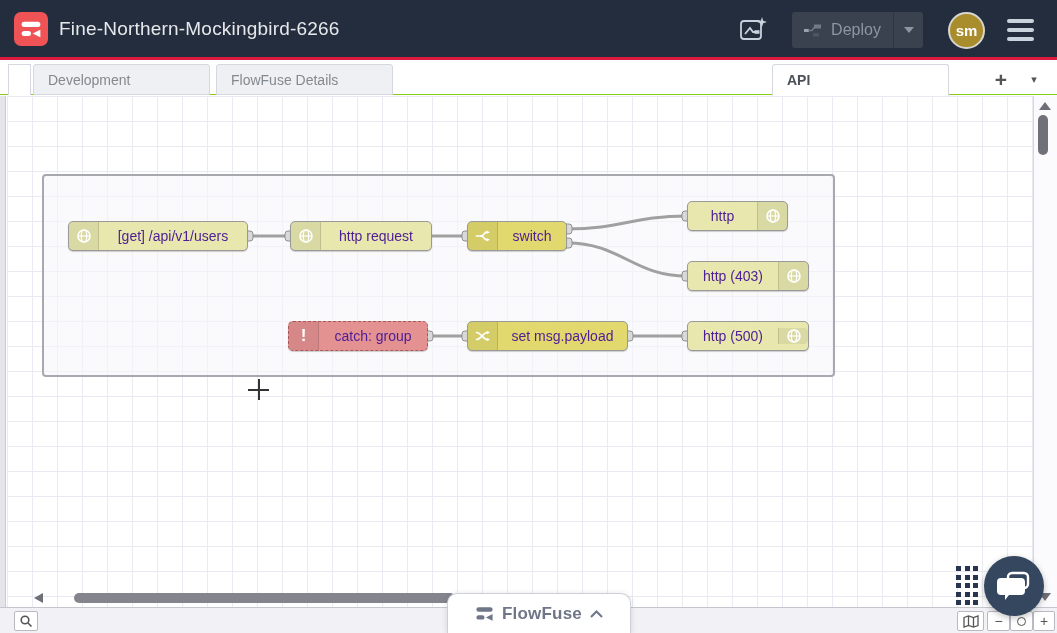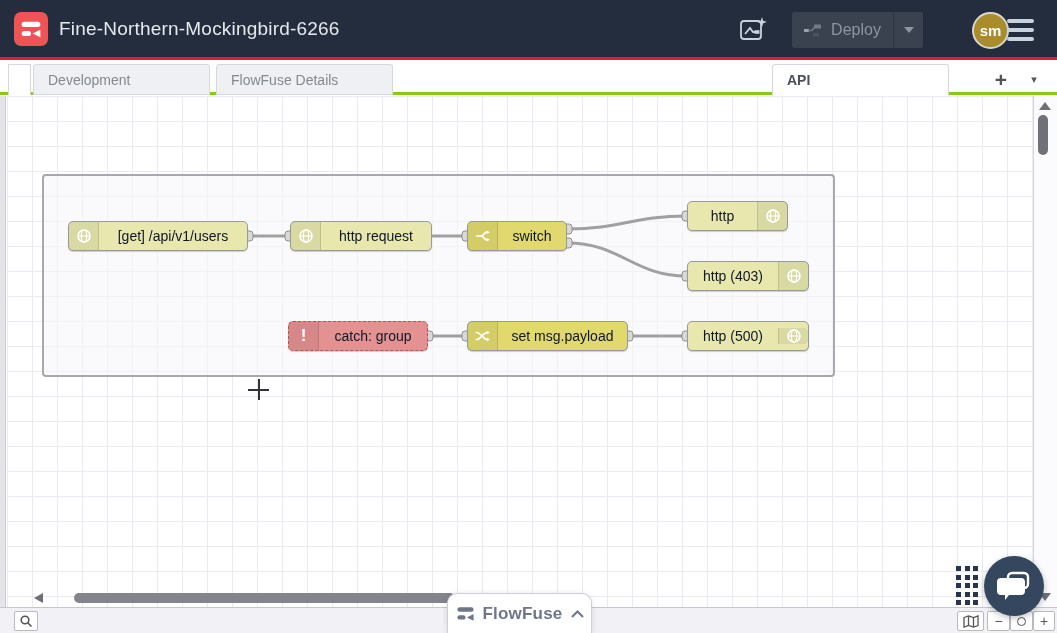--- a/index.html
+++ b/index.html
@@ -14,28 +14,28 @@
           display:flex; align-items:center; justify-content:center; }
   #title { position:absolute; left:59px; top:0; height:57px; display:flex; align-items:center;
            color:#e6e8eb; font-size:19px; letter-spacing:.2px; }
   #ai-btn { position:absolute; left:735px; top:13px; width:36px; height:34px; display:flex; align-items:center; justify-content:center; cursor:pointer;}
   #deploy-btn { position:absolute; left:792px; top:12px; width:131px; height:36px; background:#3a4250; border-radius:3px;
                 display:flex; align-items:center; color:#8d95a0; }
   #deploy-btn .dep-main { flex:1; display:flex; align-items:center; justify-content:center; gap:9px; height:100%; }
   #deploy-btn .dep-label { font-size:16px; }
   #deploy-btn .dep-caret { width:30px; height:100%; border-left:1px solid #2e3644; display:flex; align-items:center; justify-content:center; }
   .caret-down { width:0; height:0; border-left:5px solid transparent; border-right:5px solid transparent; border-top:6px solid #8d95a0; }
-  #avatar { position:absolute; left:972px; top:12px; width:37px; height:37px; border-radius:50%; background:#a98c2b;
+  #avatar { position:absolute; left:948px; top:12px; width:37px; height:37px; border-radius:50%; background:#a98c2b;
             border:2px solid #d6d6cf; color:#fff; font-weight:bold; font-size:15px;
             display:flex; align-items:center; justify-content:center; }
   #hamburger { position:absolute; left:1007px; top:19px; width:27px; height:22px; display:flex; flex-direction:column; justify-content:space-between; cursor:pointer;}
   #hamburger span { display:block; width:27px; height:4px; border-radius:2px; background:#c9d3de; }
 
   
-  #tabbar { position:absolute; left:0; top:60px; width:1057px; height:35px; background:#fff; border-bottom:3px solid #84cc16; }
+  #tabbar { position:absolute; left:0; top:60px; width:1057px; height:35px; background:#fff; border-bottom:1px solid #84cc16; }
   .tab { position:absolute; top:4px; height:31px; width:177px; background:#eef0f4; border:1px solid #d6d8e0;
          border-radius:3px 3px 0 0; display:flex; align-items:center; padding-left:14px;
          color:#84898f; font-size:14px; cursor:pointer; }
   .tab.active { background:#fff; border-bottom:1px solid #fff; height:32px; color:#4c5158; font-weight:bold; z-index:2; }
   #tab-lead { position:absolute; left:8px; top:4px; width:23px; height:31px; background:#fff; border:1px solid #d6d8e0; border-bottom:none; }
   #tab-add { position:absolute; left:985px; top:4px; width:32px; height:31px; display:flex; align-items:center; justify-content:center;
              color:#555; font-size:21px; font-weight:bold; cursor:pointer; }
   #tab-menu { position:absolute; left:1021px; top:4px; width:26px; height:31px; display:flex; align-items:center; justify-content:center;
               color:#555; font-size:11px; cursor:pointer; }
 
@@ -46,21 +46,21 @@
             background-size:25px 25px; }
   #group-box { position:absolute; left:42px; top:174px; width:793px; height:203px; border:2px solid #a8a8b0; border-radius:4px;
                background:rgba(246,246,250,.6); z-index:1; }
   #wires { position:absolute; left:0; top:0; width:1057px; height:633px; z-index:2; pointer-events:none; }
 
   .node { position:absolute; height:30px; border:1px solid #999; border-radius:5px; display:flex; align-items:stretch;
           z-index:4; box-shadow:0 1px 1px rgba(0,0,0,.18); cursor:pointer; }
   .node .nicon { width:30px; display:flex; align-items:center; justify-content:center; background:rgba(0,0,0,.06); }
   .node .nicon.left  { border-right:1px solid rgba(0,0,0,.12); border-radius:4px 0 0 4px; }
   .node .nicon.right { border-left:1px solid rgba(0,0,0,.12); border-radius:0 4px 4px 0; }
-  .node .nlabel { flex:1; display:flex; align-items:center; justify-content:center; font-size:14px; color:#0f172a; white-space:nowrap; padding:0 8px; }
+  .node .nlabel { flex:1; display:flex; align-items:center; justify-content:center; font-size:14px; color:#4c1d95; white-space:nowrap; padding:0 8px; }
   .khaki  { background:#e7e7ae; }
   .yellow { background:#e2d96e; }
   .node.catch { background:#e49191; border:1px dashed #a25a5a; }
   .excl { color:#fff; font-weight:bold; font-size:17px; }
 
   
   #crosshair { position:absolute; left:0; top:0; z-index:5; pointer-events:none; }
   #crosshair .ch-h { position:absolute; left:248px; top:389px; width:21px; height:1.5px; background:#333; }
   #crosshair .ch-v { position:absolute; left:258px; top:379px; width:1.5px; height:21px; background:#333; }
 
@@ -77,21 +77,21 @@
   .fbtn { position:absolute; top:3px; height:20px; background:#fff; border:1px solid #b9b9c2; border-radius:2px;
           display:flex; align-items:center; justify-content:center; color:#555; font-size:14px; cursor:pointer; }
   #search-btn { left:14px; width:24px; }
   #nav-btn { left:957px; width:27px; }
   #zoom-out-btn { left:987px; width:23px; }
   #zoom-reset-btn { left:1010px; width:23px; }
   #zoom-in-btn { left:1033px; width:22px; }
   .ring { width:9px; height:9px; border:1.5px solid #555; border-radius:50%; }
 
   
-  #ff-banner { position:absolute; left:447px; top:593px; width:145px; height:40px; background:#fff;
+  #ff-banner { position:absolute; left:447px; top:593px; width:184px; height:40px; background:#fff;
                border:1px solid #cdd0d8; border-bottom:none; border-radius:10px 10px 0 0;
                box-shadow:0 1px 6px rgba(0,0,0,.12); z-index:9;
                display:flex; align-items:center; justify-content:center; gap:8px; }
   #ff-banner .ff-label { color:#6e7688; font-size:17px; font-weight:bold; letter-spacing:.2px; }
 
   
   #dots { position:absolute; left:956px; top:566px; width:21px; height:39px; z-index:8;
           display:grid; grid-template-columns:repeat(3,5px); grid-auto-rows:5px; gap:3.5px; }
   #dots i { background:#27364e; display:block; }
   #chat-btn { position:absolute; left:984px; top:556px; width:60px; height:60px; border-radius:50%; background:#35465f;

